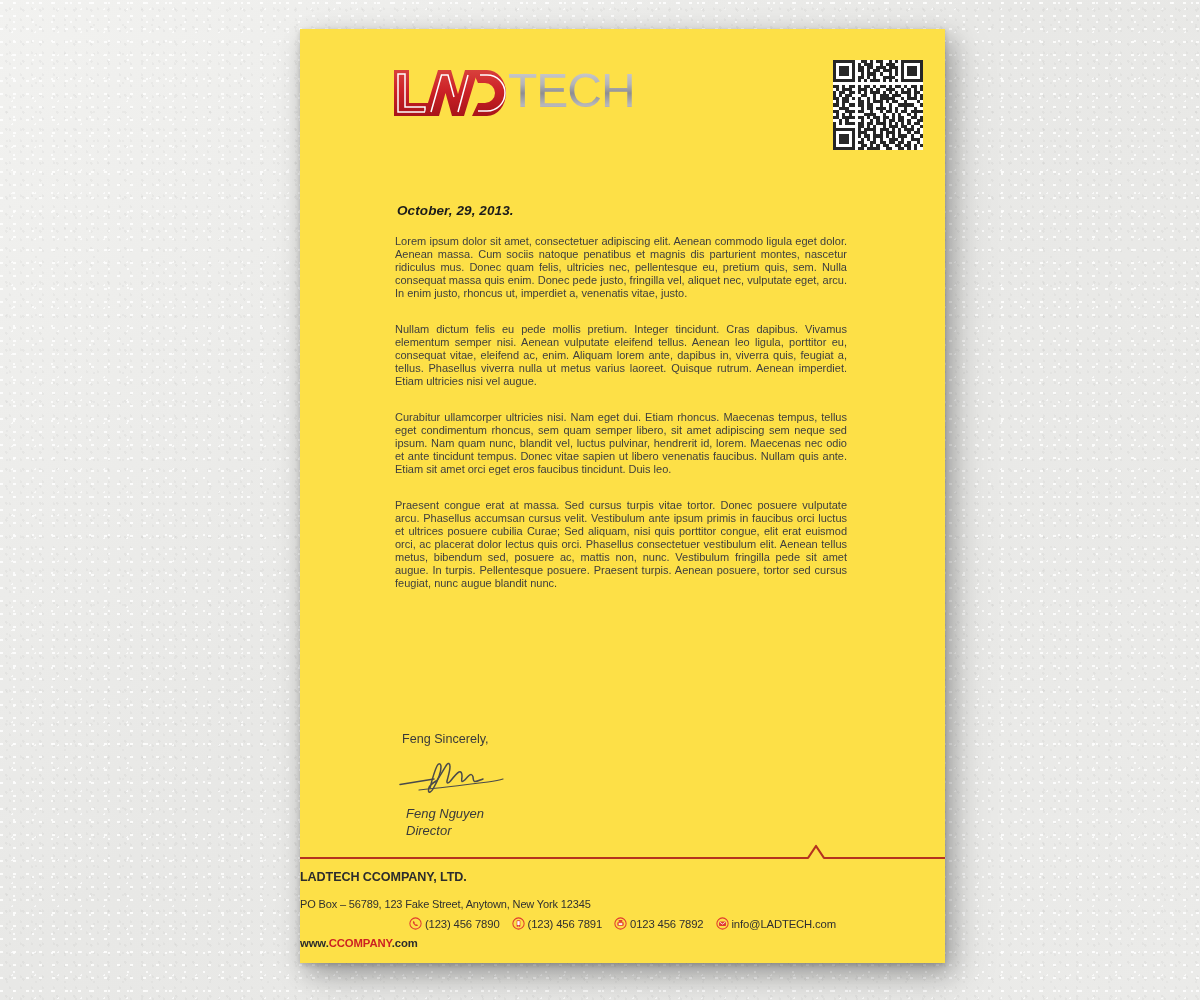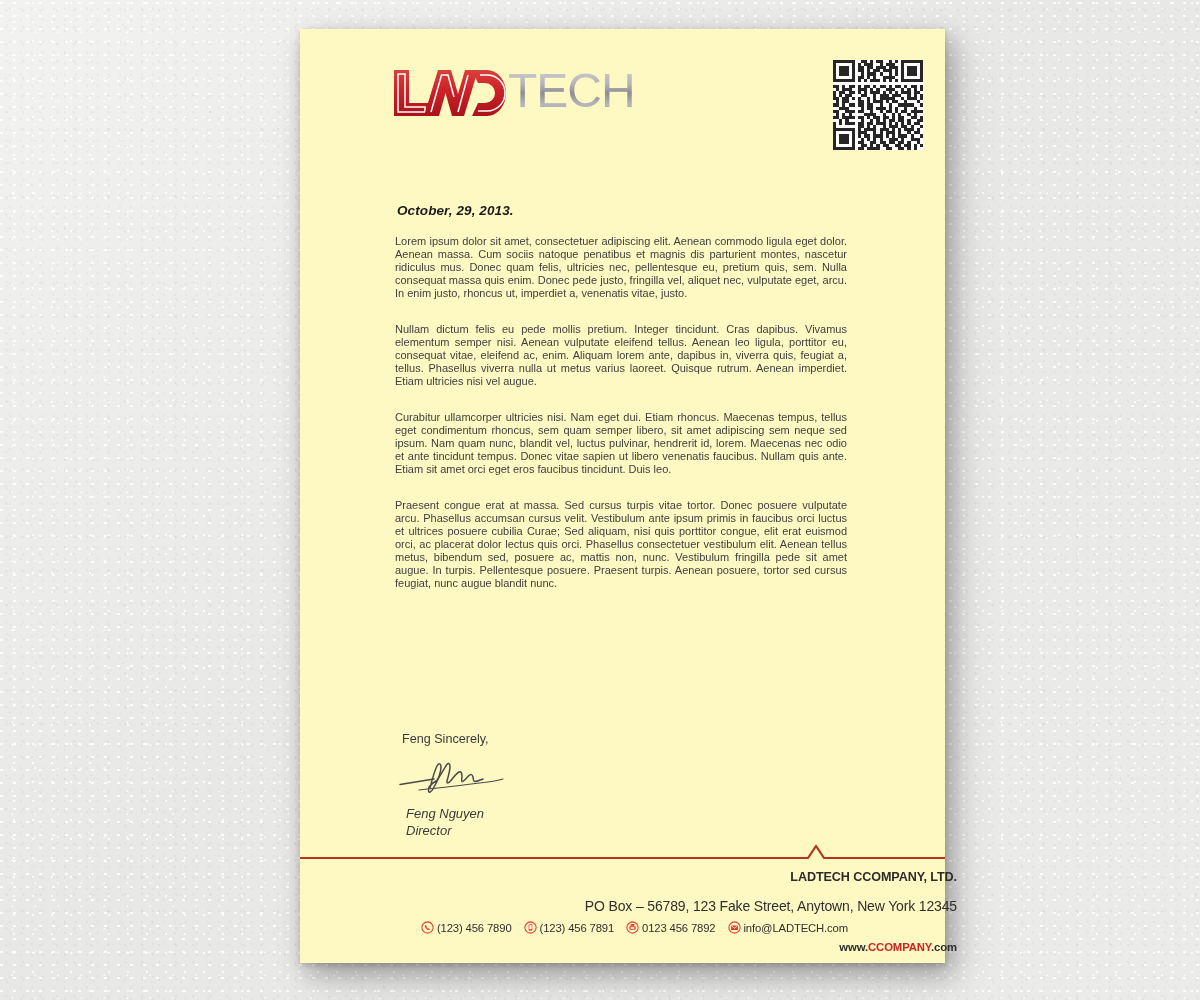--- a/index.html
+++ b/index.html
@@ -31,21 +31,21 @@
     background-size: 13px 13px, 17px 17px, 19px 19px, 11px 11px, 23px 23px, 29px 29px, 100% 100%;
   }
 
   
   #sheet {
     position: absolute;
     left: 300px;
     top: 29px;
     width: 645px;
     height: 934px;
-    background: #fef9c3;
+    background: #fde047;
     box-shadow:
       0 2px 5px rgba(0,0,0,.16),
       6px 9px 22px rgba(0,0,0,.27),
       14px 18px 40px rgba(0,0,0,.13);
   }
 
   
   #header {
     position: absolute;
     left: 0; top: 0;
@@ -132,34 +132,34 @@
     position: absolute;
     left: 0;
     top: 813px;
     width: 645px;
     height: 20px;
   }
 
   
   #footer {
     position: absolute;
-    left: 12px;
+    left: 0;
     top: 841px;
     width: 645px;
-    text-align: right;
+    text-align: left;
   }
   #company-name {
     font-size: 12.6px;
     font-weight: bold;
     color: #2c2c2c;
     letter-spacing: -.1px;
     margin: 0 0 14px 0;
   }
   #address {
-    font-size: 14px;
+    font-size: 11px;
     color: #2f2f2f;
     letter-spacing: -.15px;
     margin: 0 0 7px 0;
   }
   #contact-row {
     display: flex;
     justify-content: center;
     align-items: center;
     gap: 12px;
     margin: 0 0 7px 0;

